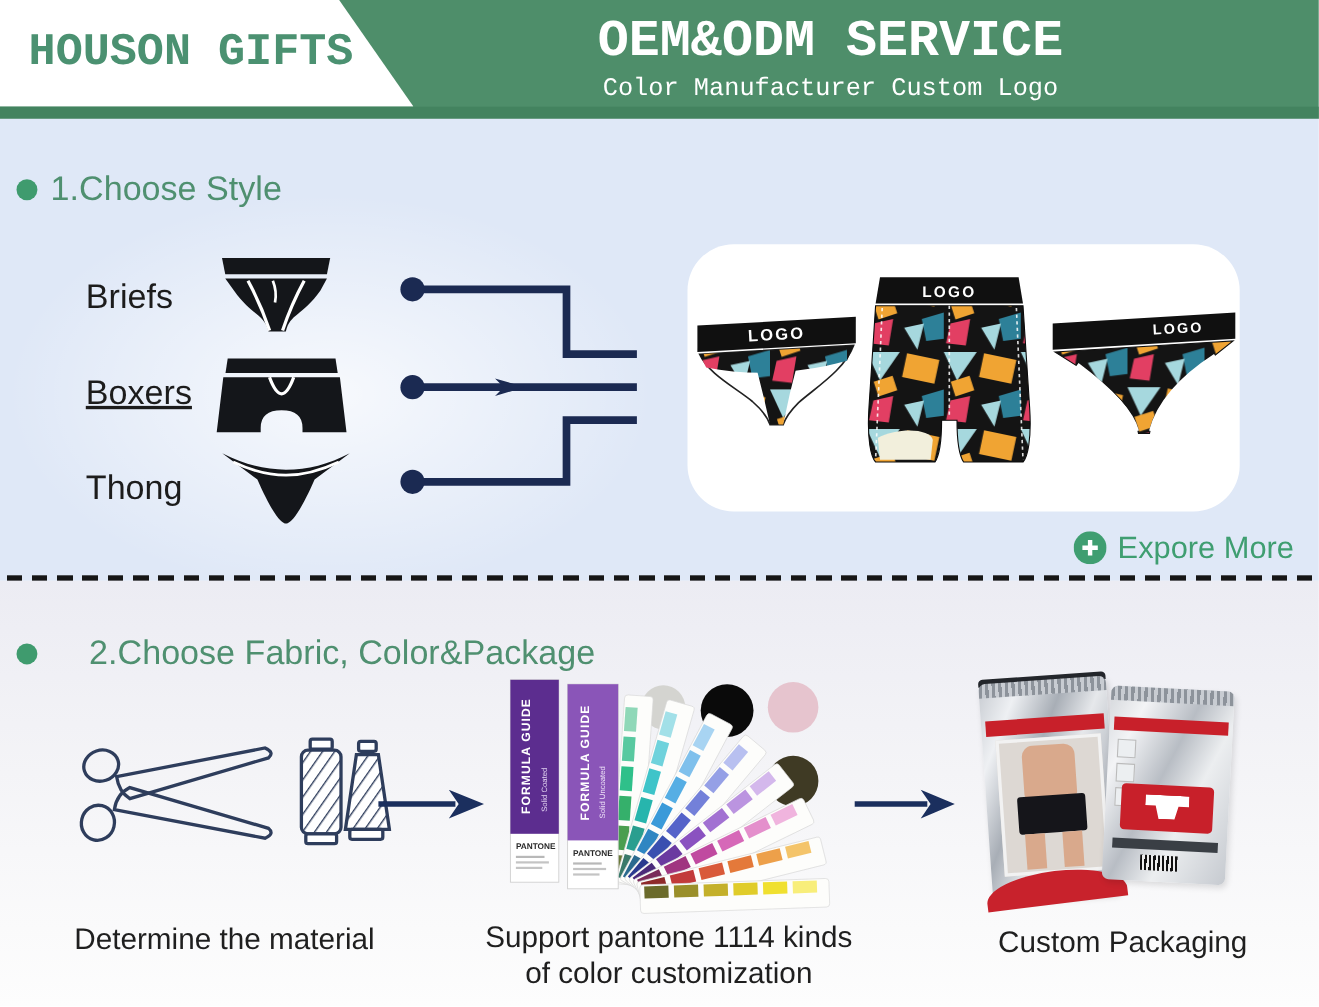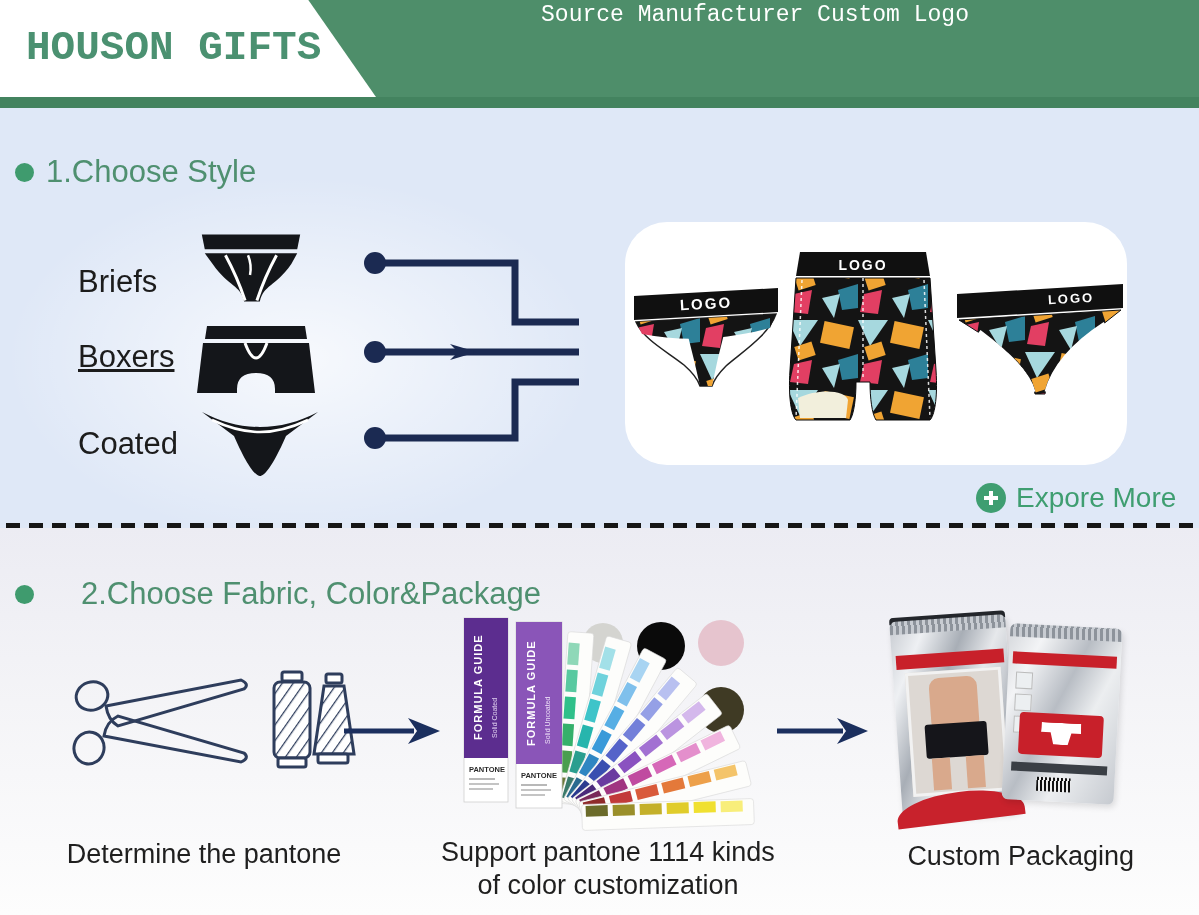--- a/index.html
+++ b/index.html
@@ -76,34 +76,35 @@
 </head>
 <body>
 
 <div class="stage">
 
   <div class="header">
     <div class="header-strip"></div>
     <div class="brand-panel"></div>
     <div class="brand-text">HOUSON GIFTS</div>
     <div class="hdr-title-wrap">
-      <div class="hdr-sub">Source Manufacturer Custom Logo</div>
+      <div class="hdr-title">OEM&amp;ODM SERVICE</div>
+      <div class="hdr-sub">Color Manufacturer Custom Logo</div>
     </div>
   </div>
 
   <div class="sec1">
 
     <div class="sec-heading h1pos">
       <div class="bullet"></div>
       <div class="txt">1.Choose Style</div>
     </div>
 
-    <div class="style-label" style="left:78px;top:156px;">Briefs</div>
+    <div class="style-label" style="left:78px;top:144px;">Briefs</div>
     <div class="style-label" style="left:78px;top:231px;text-decoration:underline;">Boxers</div>
-    <div class="style-label" style="left:78px;top:318px;">Coated</div>
+    <div class="style-label" style="left:78px;top:318px;">Thong</div>
 
     <svg class="uicon" style="left:192px;top:122px;" width="118" height="80" viewBox="0 0 120 80">
       <path d="M10,4 h100 l-3,15 h-94 Z" fill="#14161a"></path>
       <path d="M13,23 h94 l-6,11 c-17,24 -28,21 -32,38 h-16 c-4,-17 -15,-14 -32,-38 Z" fill="#14161a"></path>
       <path d="M34,25 q12,22 20,46" stroke="#ffffff" stroke-width="3" fill="none"></path>
       <path d="M86,25 q-12,22 -20,46" stroke="#ffffff" stroke-width="3" fill="none"></path>
       <path d="M57,25 q4,10 2,20" stroke="#ffffff" stroke-width="2.5" fill="none"></path>
     </svg>
     <svg class="uicon" style="left:193px;top:215px;" width="126" height="80" viewBox="0 0 126 80">
       <path d="M14,3 h98 l2,13 h-102 Z" fill="#14161a"></path>
@@ -349,21 +350,21 @@
             <div style="top:92px;"></div>
         </div>
         <div class="red-box">
           <div class="boxer-glyph"></div>
         </div>
         <div class="info-strip"></div>
         <div class="barcode"></div>
       </div>
     </div>
 
-    <div class="caption cap1">Determine the pantone</div>
+    <div class="caption cap1">Determine the material</div>
     <div class="caption cap2">
       <div>Support pantone 1114 kinds</div>
       <div>of color customization</div>
     </div>
     <div class="caption cap3">Custom Packaging</div>
   </div>
 
 </div>
 
 </body></html>

